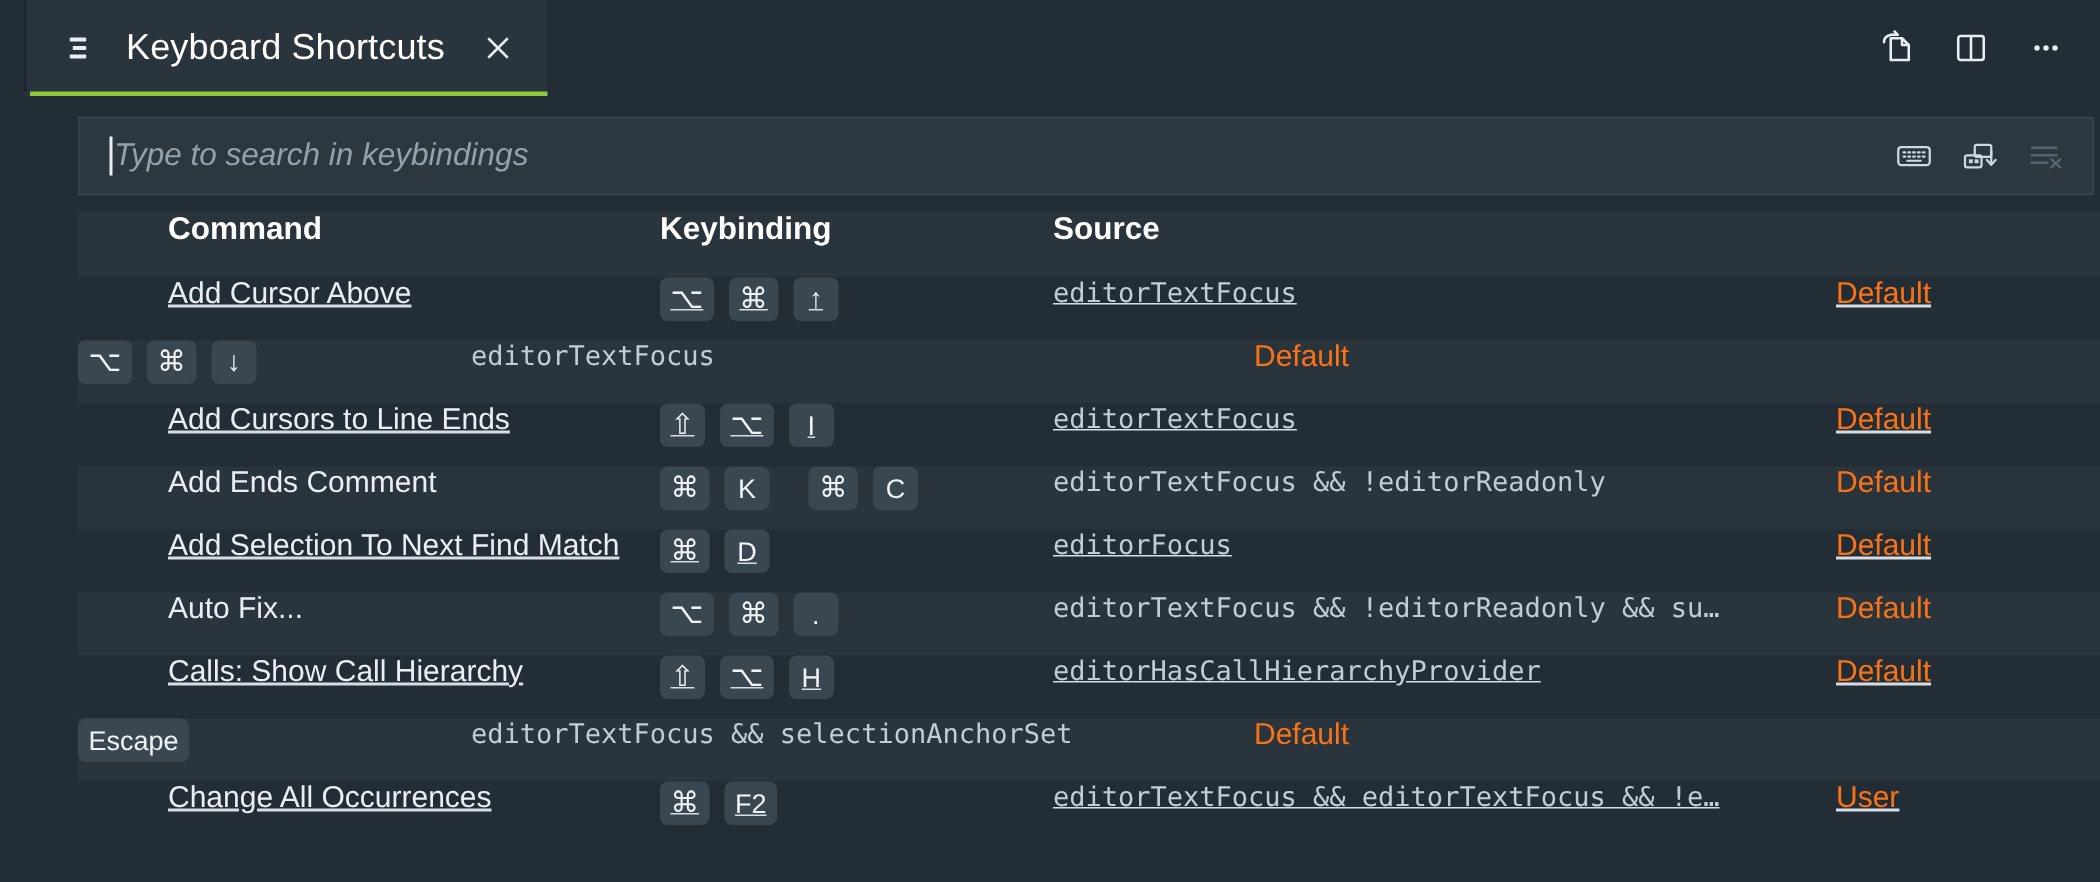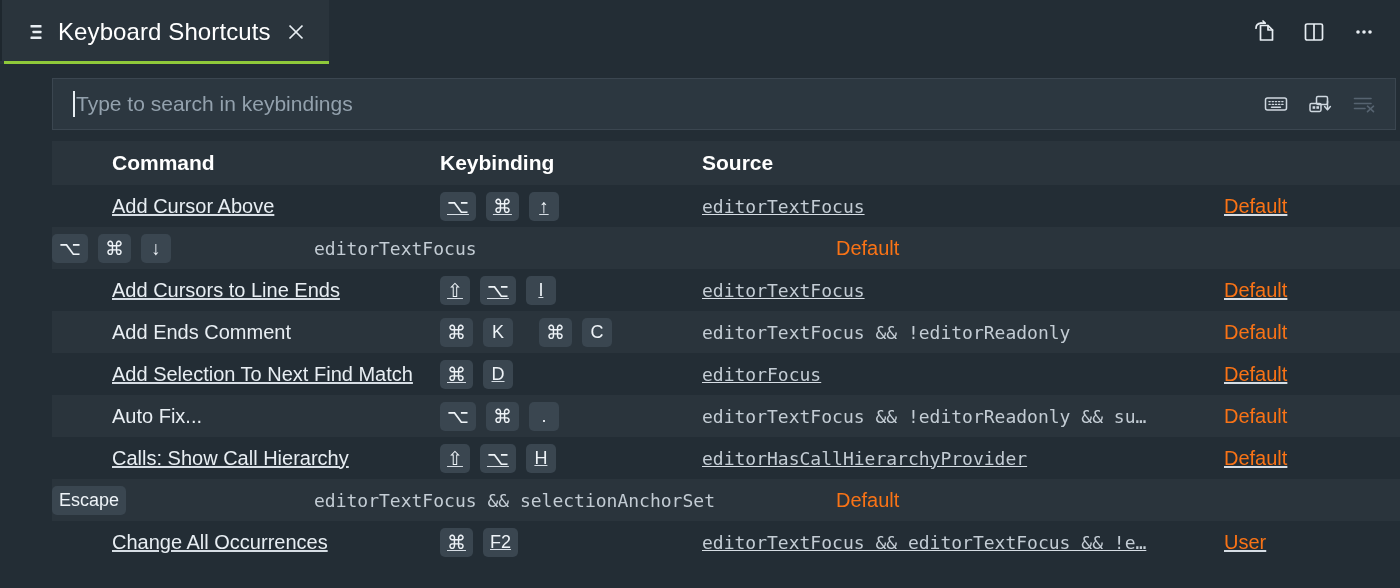--- a/index.html
+++ b/index.html
@@ -21,26 +21,27 @@
     position: relative;
     height: 64px;
     background: #232d35;
     display: flex;
     align-items: stretch;
   }
   .tab {
     position: relative;
     display: flex;
     align-items: center;
-    gap: 10px;
+    gap: 20px;
     padding: 0 22px 0 28px;
     height: 64px;
     box-sizing: border-box;
     background: #2a343c;
     min-width: 318px;
+    margin-left: 16px;
   }
   .tab::after {
     content: "";
     position: absolute;
     left: 4px;
     right: 0;
     bottom: 0;
     height: 3px;
     background: var(--accent, #8fc93a);
   }
@@ -105,38 +106,39 @@
     background: #e7edf2;
     margin-left: 20px;
     flex: none;
   }
   .search-placeholder {
     font-size: 21px;
     color: #93a1ad;
     margin-left: 1px;
     white-space: nowrap;
     flex: 1 1 auto;
+    font-style: italic;
   }
   .search-actions {
     display: flex;
     align-items: center;
     gap: 18px;
     padding-right: 18px;
   }
   .sicon { width: 26px; height: 26px; display: block; }
 
   
   .table {
     margin-left: 52px;
     margin-top: 11px;
     width: 1348px;
   }
   .row {
     display: flex;
-    align-items: center;
+    align-items: flex-start;
     height: 42px;
     box-sizing: border-box;
     position: relative;
   }
   .row.odd { background: #2a343c; }
   .row.even { background: #232d35; text-decoration: underline; }
   .row.header { background: #2a343c; height: 44px; }
   .row.header .c { font-weight: bold; color: #ffffff; font-size: 21px; }
 
   .c { font-size: 20px; box-sizing: border-box; }

